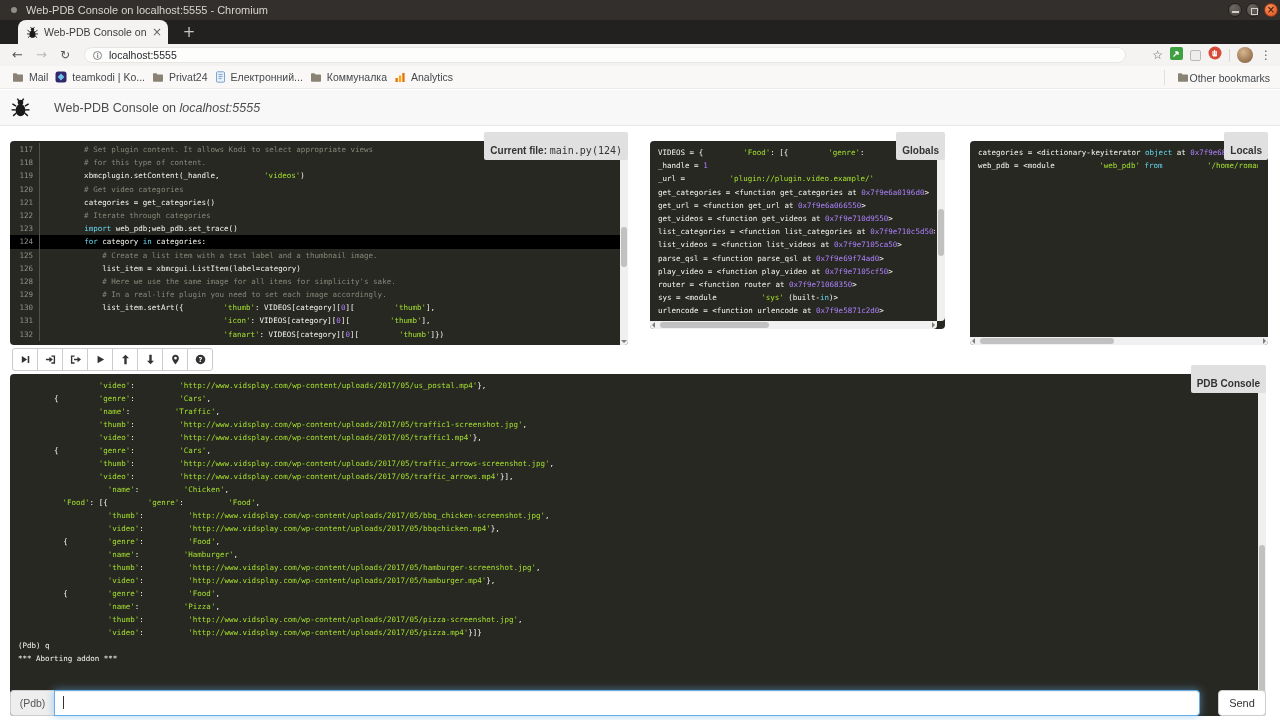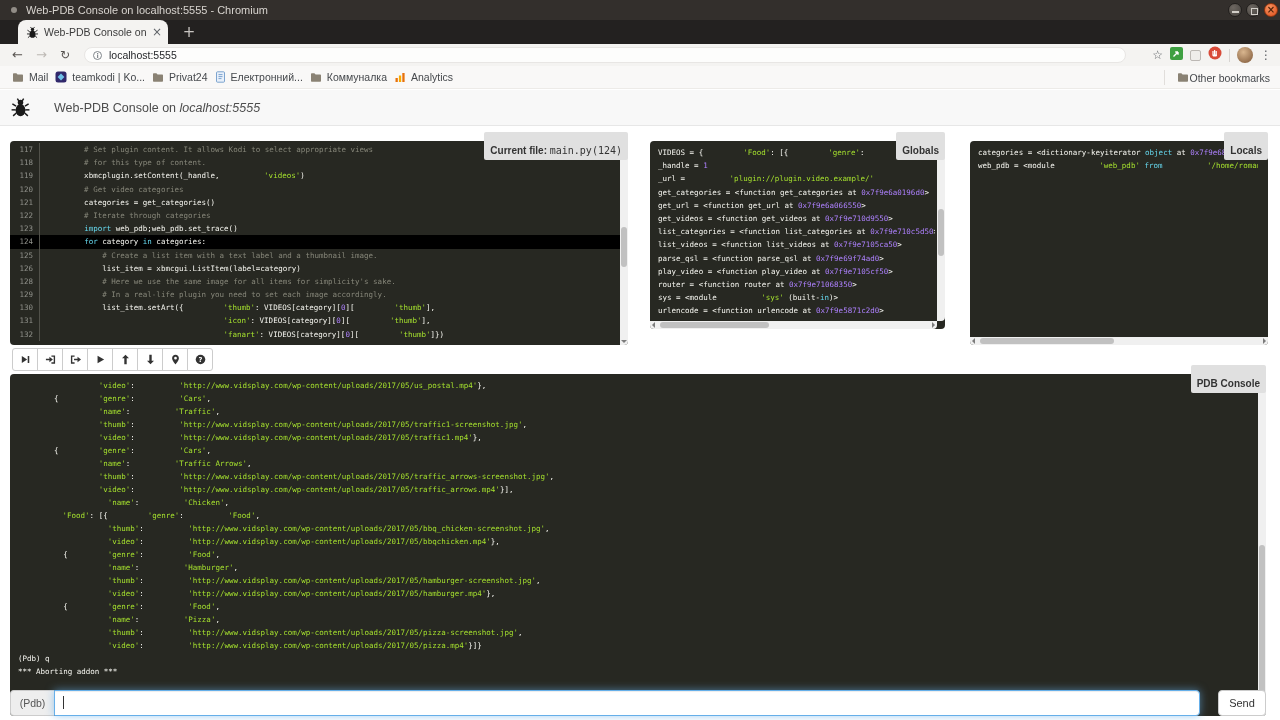--- a/index.html
+++ b/index.html
@@ -402,21 +402,20 @@
 
 <div class="panel" id="console-panel">
   <div class="pbadge">PDB Console</div>
   <div class="mono-lines">
       <div class="mono-line">         <span class="tok-str">'video'</span>: <span class="tok-str">'http://www.vidsplay.com/wp-content/uploads/2017/05/us_postal.mp4'</span>},</div>
       <div class="mono-line">        {<span class="tok-str">'genre'</span>: <span class="tok-str">'Cars'</span>,</div>
       <div class="mono-line">         <span class="tok-str">'name'</span>: <span class="tok-str">'Traffic'</span>,</div>
       <div class="mono-line">         <span class="tok-str">'thumb'</span>: <span class="tok-str">'http://www.vidsplay.com/wp-content/uploads/2017/05/traffic1-screenshot.jpg'</span>,</div>
       <div class="mono-line">         <span class="tok-str">'video'</span>: <span class="tok-str">'http://www.vidsplay.com/wp-content/uploads/2017/05/traffic1.mp4'</span>},</div>
       <div class="mono-line">        {<span class="tok-str">'genre'</span>: <span class="tok-str">'Cars'</span>,</div>
-      <div class="mono-line">         <span class="tok-str">'name'</span>: <span class="tok-str">'Traffic Arrows'</span>,</div>
       <div class="mono-line">         <span class="tok-str">'thumb'</span>: <span class="tok-str">'http://www.vidsplay.com/wp-content/uploads/2017/05/traffic_arrows-screenshot.jpg'</span>,</div>
       <div class="mono-line">         <span class="tok-str">'video'</span>: <span class="tok-str">'http://www.vidsplay.com/wp-content/uploads/2017/05/traffic_arrows.mp4'</span>}],</div>
       <div class="mono-line">           <span class="tok-str">'name'</span>: <span class="tok-str">'Chicken'</span>,</div>
       <div class="mono-line"> <span class="tok-str">'Food'</span>: [{<span class="tok-str">'genre'</span>: <span class="tok-str">'Food'</span>,</div>
       <div class="mono-line">           <span class="tok-str">'thumb'</span>: <span class="tok-str">'http://www.vidsplay.com/wp-content/uploads/2017/05/bbq_chicken-screenshot.jpg'</span>,</div>
       <div class="mono-line">           <span class="tok-str">'video'</span>: <span class="tok-str">'http://www.vidsplay.com/wp-content/uploads/2017/05/bbqchicken.mp4'</span>},</div>
       <div class="mono-line">          {<span class="tok-str">'genre'</span>: <span class="tok-str">'Food'</span>,</div>
       <div class="mono-line">           <span class="tok-str">'name'</span>: <span class="tok-str">'Hamburger'</span>,</div>
       <div class="mono-line">           <span class="tok-str">'thumb'</span>: <span class="tok-str">'http://www.vidsplay.com/wp-content/uploads/2017/05/hamburger-screenshot.jpg'</span>,</div>
       <div class="mono-line">           <span class="tok-str">'video'</span>: <span class="tok-str">'http://www.vidsplay.com/wp-content/uploads/2017/05/hamburger.mp4'</span>},</div>

